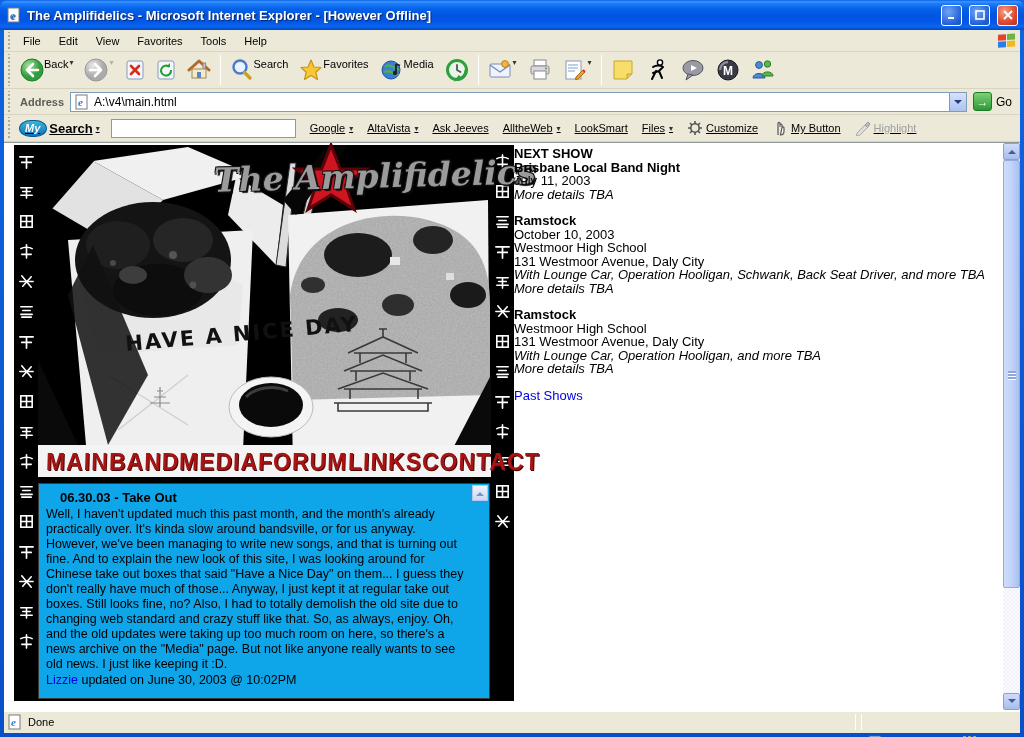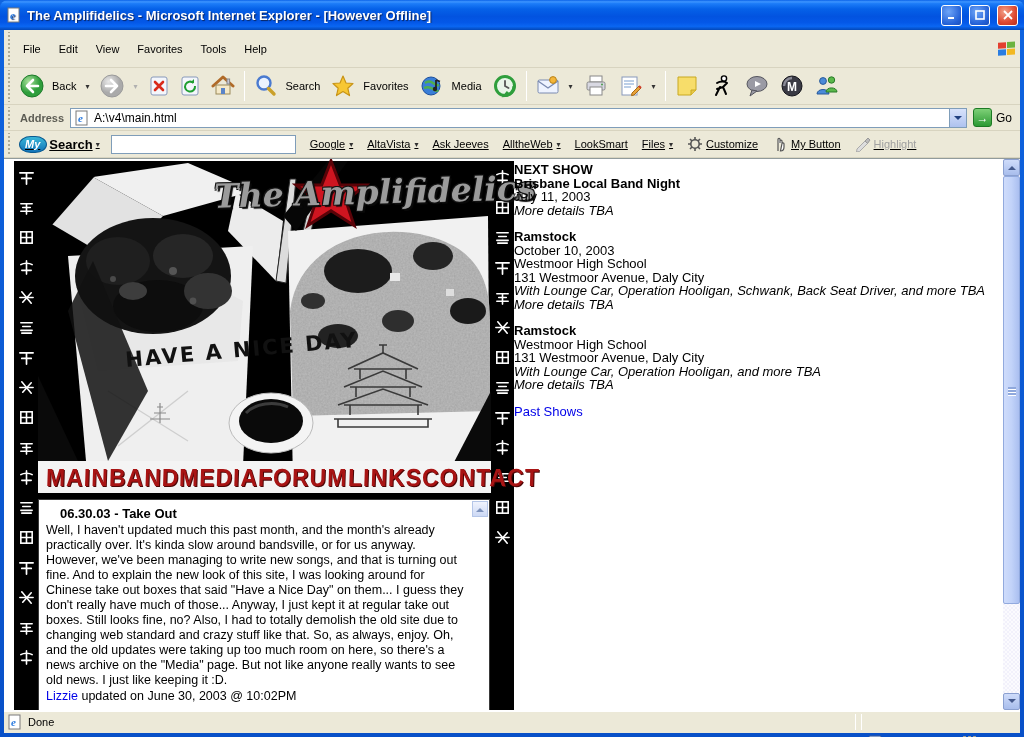--- a/index.html
+++ b/index.html
@@ -30,26 +30,26 @@
   }
   .tb-blue { background:radial-gradient(circle at 35% 30%,#6ea5f8,#2360d6 70%,#1b4fb8); }
   .tb-red  { background:radial-gradient(circle at 35% 30%,#f2a088,#dd4830 60%,#b8301c); }
   .ie-doc { width:16px; height:16px; }
   .row { display:flex; align-items:center; border-bottom:1px solid #d8d4c0; background:#ece9d8; }
   .grip { width:6px; align-self:stretch; margin:2px 2px;
           background-image:radial-gradient(circle,#aeab96 1px,transparent 1.3px);
           background-size:4px 4px; background-position:1px 2px; background-repeat:repeat-y; }
   .sep { width:1px; align-self:stretch; margin:3px 3px; background:#c8c5b0; border-right:1px solid #fff; }
 
-  .menubar { height:38px; font-size:11px; color:#000; }
+  .menubar { height:22px; font-size:11px; color:#000; }
   .menu-item { padding:3px 9px; cursor:default; }
   .win-flag { margin-left:auto; margin-right:2px; width:24px; height:18px; }
 
   .toolbar { height:37px; gap:1px; }
-  .tbtn { display:flex; align-items:center; gap:8px; padding:3px 5px; font-size:11px; color:#000; border-radius:3px; }
+  .tbtn { display:flex; gap:0; padding:3px 5px; font-size:11px; color:#000; border-radius:3px; }
   .tbtn.dis { color:#9a9a9a; }
   .drop { font-size:8px; color:#333; margin-left:1px; }
   .drop.dis { color:#b0b0b0; }
   .ic24 { width:24px; height:24px; display:block; }
   .ic20 { width:20px; height:20px; display:block; }
 
   .addressbar { height:26px; font-size:11px; }
   .addr-label { padding:0 6px; color:#5c5c54;font-weight:bold; }
   .addr-combo { flex:1; height:20px; background:#fff; border:1px solid #7f9db9;
                 display:flex; align-items:center; padding-left:3px; gap:4px; font-size:12px; }
@@ -87,21 +87,21 @@
   .navbar { position:absolute; left:0; bottom:0; width:453px; height:32px; background:#f4f4f4;
             display:flex; align-items:center; justify-content:space-between; padding:0 8px; }
   .nav-item { font-weight:bold; font-size:23px; letter-spacing:1px; color:#a81414;
               text-shadow:1px 1px 0 #4d0606; transform:scaleY(1.08) skewX(-2deg); }
 
   .strip { position:absolute; width:24px; display:flex; flex-direction:column; align-items:center; gap:13px; padding-top:8px; }
   .strip-left { left:0; top:0; height:556px; }
   .strip-right { right:0; top:0; height:430px; }
   .cg { width:17px; height:17px; }
 
-  .newsbox { position:absolute; left:24px; top:338px; width:452px; height:216px; background:#ffffff;
+  .newsbox { position:absolute; left:24px; top:338px; width:452px; height:216px; background:#0ea5e9;
              border:1px solid #3a3a3a; font-size:12.5px; color:#000; line-height:15px; padding:6px 20px 4px 7px; }
   .news-title { font-weight:bold; font-size:13px; padding-left:14px; margin-bottom:2px; }
   .news-foot { margin-top:1px; }
   .news-scroll { position:absolute; right:1px; top:1px; width:16px; height:16px;
                  background:linear-gradient(180deg,#f0f3fd,#cdd9f5); border:1px solid #b5c6e8;
                  display:flex; align-items:center; justify-content:center; }
   .news-up { width:0; height:0; border:4px solid transparent; border-bottom-color:#7d92bc; margin-bottom:3px; }
   a.link { color:#0000e8; text-decoration:none; cursor:pointer; }
 
   .shows { position:absolute; left:510px; top:4px; width:480px; font-size:13px; color:#000; line-height:13.5px; }

